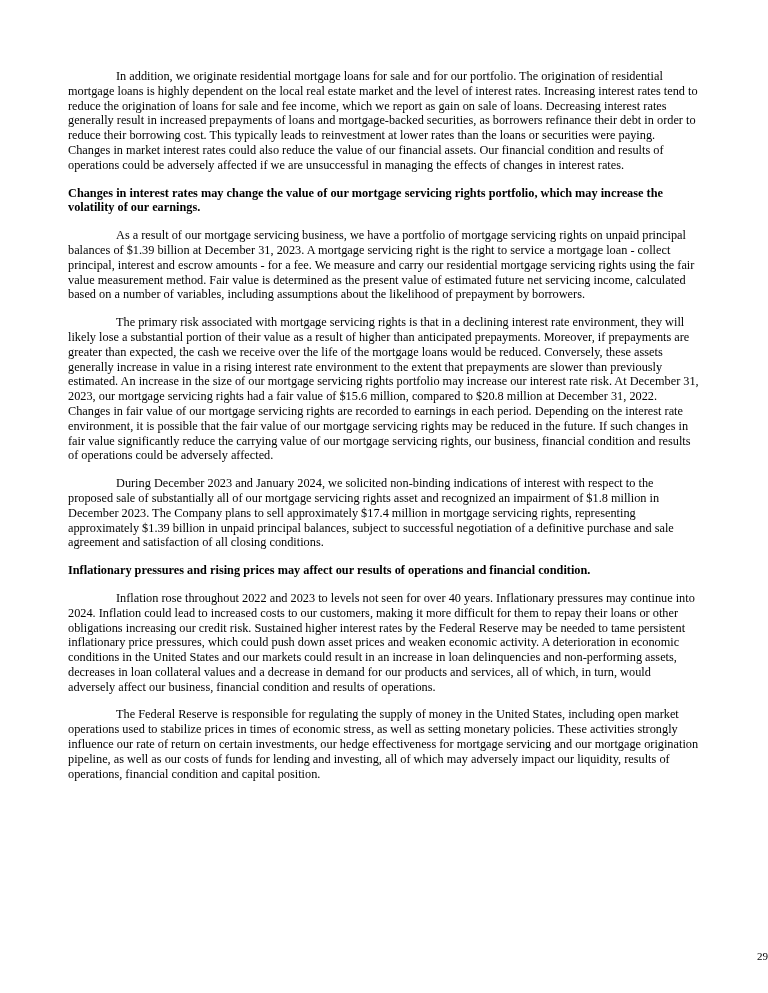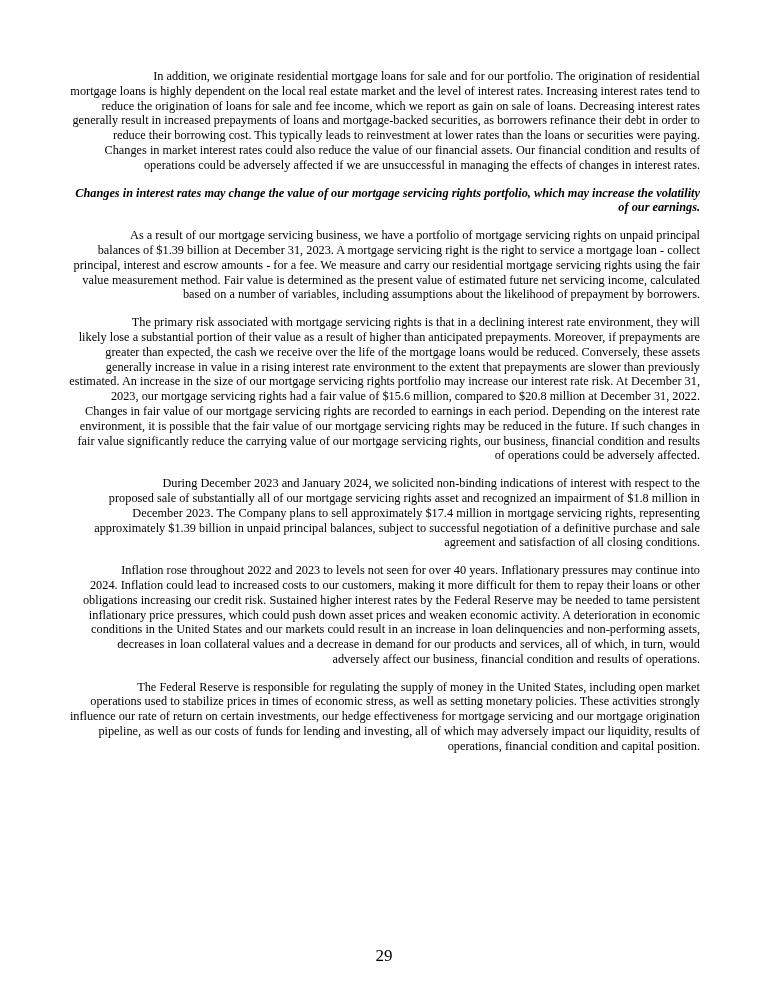--- a/index.html
+++ b/index.html
@@ -19,47 +19,47 @@
   .content {
     position: absolute;
     top: 69px;
     left: 68px;
     width: 632px;
   }
   .para, .heading {
     margin: 0 0 13px 0;
     font-size: 12.3px;
     line-height: 14.8px;
-    text-align: right;
+    text-align: left;
   }
   .para {
     text-indent: 48px;
   }
   .heading {
     font-weight: bold;
-    font-style: italic;
     text-indent: 0;
   }
   .page-number {
     position: absolute;
     top: 949px;
     left: 0;
     width: 100%;
-    text-align: center;
-    font-size: 17px;
+    text-align: right;
+    font-size: 11px;
     line-height: 14.8px;
   }
 </style>
 </head>
 <body>
 
 <div class="page">
   <div class="content">
     <p class="para">In addition, we originate residential mortgage loans for sale and for our portfolio. The origination of residential mortgage loans is highly dependent on the local real estate market and the level of interest rates. Increasing interest rates tend to reduce the origination of loans for sale and fee income, which we report as gain on sale of loans. Decreasing interest rates generally result in increased prepayments of loans and mortgage-backed securities, as borrowers refinance their debt in order to reduce their borrowing cost. This typically leads to reinvestment at lower rates than the loans or securities were paying. Changes in market interest rates could also reduce the value of our financial assets. Our financial condition and results of operations could be adversely affected if we are unsuccessful in managing the effects of changes in interest rates.</p>
     <p class="heading">Changes in interest rates may change the value of our mortgage servicing rights portfolio, which may increase the volatility of our earnings.</p>
     <p class="para">As a result of our mortgage servicing business, we have a portfolio of mortgage servicing rights on unpaid principal balances of $1.39 billion at December 31, 2023. A mortgage servicing right is the right to service a mortgage loan - collect principal, interest and escrow amounts - for a fee. We measure and carry our residential mortgage servicing rights using the fair value measurement method. Fair value is determined as the present value of estimated future net servicing income, calculated based on a number of variables, including assumptions about the likelihood of prepayment by borrowers.</p>
     <p class="para">The primary risk associated with mortgage servicing rights is that in a declining interest rate environment, they will likely lose a substantial portion of their value as a result of higher than anticipated prepayments. Moreover, if prepayments are greater than expected, the cash we receive over the life of the mortgage loans would be reduced. Conversely, these assets generally increase in value in a rising interest rate environment to the extent that prepayments are slower than previously estimated. An increase in the size of our mortgage servicing rights portfolio may increase our interest rate risk. At December 31, 2023, our mortgage servicing rights had a fair value of $15.6 million, compared to $20.8 million at December 31, 2022. Changes in fair value of our mortgage servicing rights are recorded to earnings in each period. Depending on the interest rate environment, it is possible that the fair value of our mortgage servicing rights may be reduced in the future. If such changes in fair value significantly reduce the carrying value of our mortgage servicing rights, our business, financial condition and results of operations could be adversely affected.</p>
     <p class="para">During December 2023 and January 2024, we solicited non-binding indications of interest with respect to the proposed sale of substantially all of our mortgage servicing rights asset and recognized an impairment of $1.8 million in December 2023. The Company plans to sell approximately $17.4 million in mortgage servicing rights, representing approximately $1.39 billion in unpaid principal balances, subject to successful negotiation of a definitive purchase and sale agreement and satisfaction of all closing conditions.</p>
+    <p class="heading">Inflationary pressures and rising prices may affect our results of operations and financial condition.</p>
     <p class="para">Inflation rose throughout 2022 and 2023 to levels not seen for over 40 years. Inflationary pressures may continue into 2024. Inflation could lead to increased costs to our customers, making it more difficult for them to repay their loans or other obligations increasing our credit risk. Sustained higher interest rates by the Federal Reserve may be needed to tame persistent inflationary price pressures, which could push down asset prices and weaken economic activity. A deterioration in economic conditions in the United States and our markets could result in an increase in loan delinquencies and non-performing assets, decreases in loan collateral values and a decrease in demand for our products and services, all of which, in turn, would adversely affect our business, financial condition and results of operations.</p>
     <p class="para">The Federal Reserve is responsible for regulating the supply of money in the United States, including open market operations used to stabilize prices in times of economic stress, as well as setting monetary policies. These activities strongly influence our rate of return on certain investments, our hedge effectiveness for mortgage servicing and our mortgage origination pipeline, as well as our costs of funds for lending and investing, all of which may adversely impact our liquidity, results of operations, financial condition and capital position.</p>
   </div>
   <div class="page-number">29</div>
 </div>
 
 </body></html>

